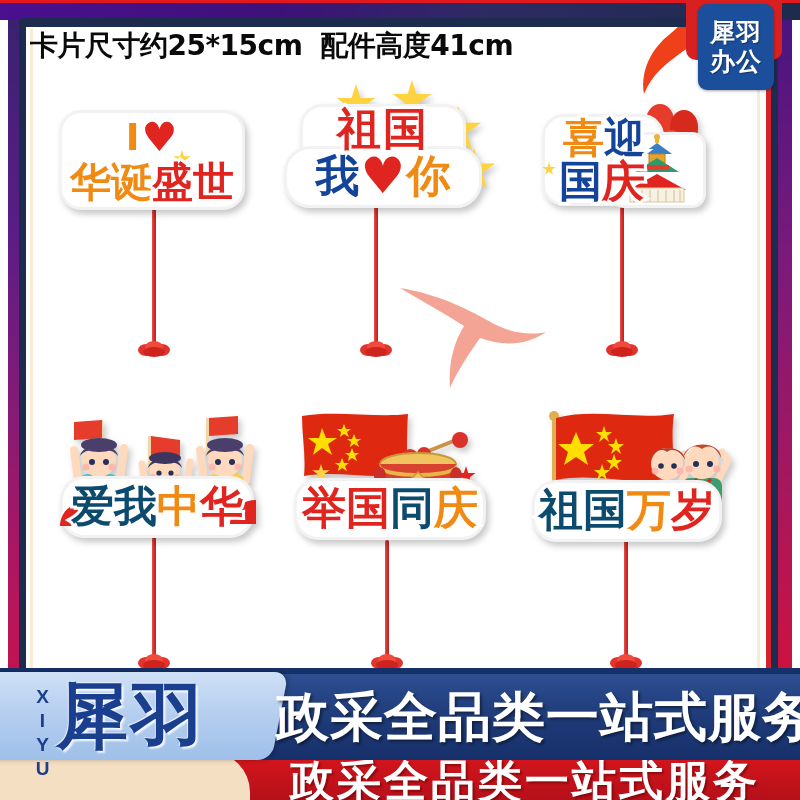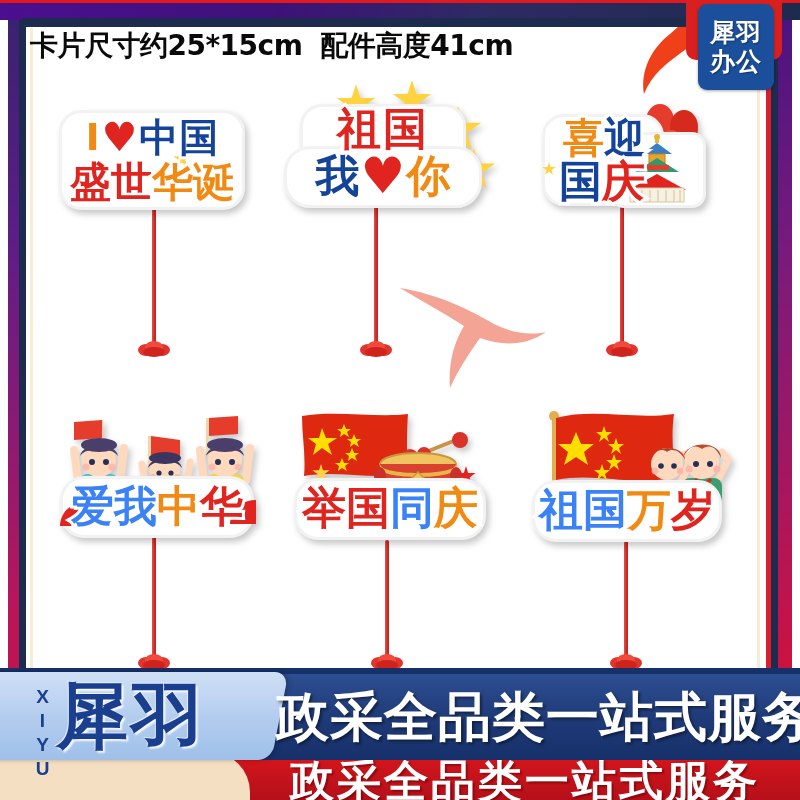--- a/index.html
+++ b/index.html
@@ -112,21 +112,21 @@
     border-radius: 22px; border: 3px solid #f2f2f2;
   }
   .cjk {
     font-family: "DejaVu Sans", "Liberation Sans", sans-serif;
     font-weight: bold; line-height: 1;
     white-space: nowrap;
   }
   .txt-red    { color: #e0241f; }
   .txt-orange { color: #f08a12; }
   .txt-blue   { color: #13449a; }
-  .txt-navy   { color: #3b82f6; }
+  .txt-navy   { color: #0c4a6e; }
 
   .glyph-row { display: flex; align-items: center; justify-content: center; }
   .glyph {
     position: relative;
     -webkit-text-stroke: 6px #fff;
     paint-order: stroke fill;
   }
 
   
   .star {
@@ -293,25 +293,24 @@
     </svg>
   </div>
 
   <div class="card" style="left:55px; top:108px; width:195px; height:105px;">
     <div class="card-shape">
       <div class="card-white" style="left:4px; top:2px; width:186px; height:100px;"></div>
       <div class="star" style="left:118px; top:42px; width:18px; height:18px;"></div>
       <div class="glyph-row" style="position:absolute; left:10px; top:6px; width:175px; height:46px;">
         <span class="cjk glyph txt-orange" style="font-size:37px;">I</span>
         <span class="cjk glyph txt-red" style="font-size:40px; margin:0 2px;">♥</span>
-        <span class="cjk glyph txt-blue" style="font-size:39px; letter-spacing:1px;">中国</span>
       </div>
       <div class="glyph-row" style="position:absolute; left:6px; top:50px; width:182px; height:48px;">
+        <span class="cjk glyph txt-orange" style="font-size:41px;">华诞</span>
         <span class="cjk glyph txt-red" style="font-size:41px;">盛世</span>
-        <span class="cjk glyph txt-orange" style="font-size:41px;">华诞</span>
       </div>
     </div>
   </div>
 
   <div class="card" style="left:270px; top:88px; width:225px; height:128px;">
     <div class="card-shape">
 
       <div class="star" style="left:46px;  top:22px; width:46px; height:46px;"></div>
       <div class="star" style="left:14px;  top:60px; width:48px; height:48px;"></div>
       <div class="star" style="left:66px;  top:-4px; width:40px; height:40px;"></div>

